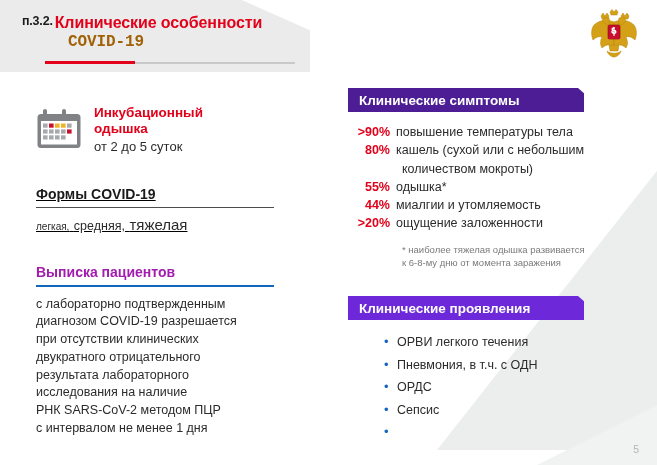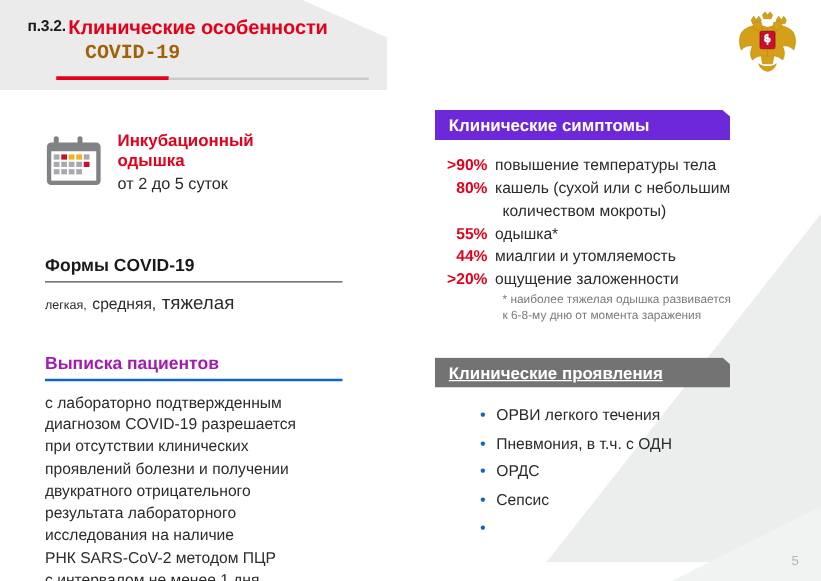--- a/index.html
+++ b/index.html
@@ -132,21 +132,21 @@
     font-weight: bold;
     color: #e2001a;
     line-height: 1.17;
   }
   .incub-sub {
     font-size: 13px;
     color: #2b2b2b;
     margin-top: 2px;
   }
 
-  .forms-block { margin-top: 50px; }
+  .forms-block { margin-top: 32px; text-decoration: underline; }
   .h-blk-title {
     font-size: 14px;
     font-weight: bold;
     color: #1a1a1a;
   }
   .h-blk-title.blue { color: #a21caf; }
   .rule-dark {
     height: 1.5px;
     background: #4d4d4d;
     margin-top: 5px;
@@ -190,22 +190,22 @@
     height: 24px;
     display: flex;
     align-items: center;
     padding-left: 11px;
     color: #ffffff;
     font-size: 13.5px;
     font-weight: bold;
     width: 236px;
     clip-path: polygon(0 0, calc(100% - 6px) 0, 100% 22%, 100% 100%, 0 100%);
   }
-  .banner.red { background: #6d28d9; }
-  .banner.blue { background: #737373; margin-top: 0; text-decoration: underline; }
+  .banner.red { background: #4c1d95; }
+  .banner.blue { background: #6d28d9; margin-top: 0; }
 
   .symptoms {
     margin-top: 11px;
   }
   .sym-row {
     display: flex;
     align-items: baseline;
     font-size: 12.5px;
     color: #2b2b2b;
     line-height: 1.46;
@@ -221,20 +221,21 @@
   .sym-label { white-space: nowrap; }
   .sym-cont {
     padding-left: 54px;
     font-size: 12.5px;
     color: #2b2b2b;
     line-height: 1.46;
     white-space: nowrap;
   }
 
   .footnote {
+    margin-top: 10px;
     padding-left: 54px;
     font-size: 9.5px;
     color: #7a7a7a;
     line-height: 1.45;
   }
   .footnote div { white-space: nowrap; }
 
   .manifest-block { margin-top: 26px; }
   .manifest-list {
     margin-top: 11px;
@@ -357,21 +358,20 @@
       </div>
     </div>
 
     <div class="discharge-block">
       <div class="h-blk-title blue">Выписка пациентов</div>
       <div class="rule-blue"></div>
       <div class="discharge-body">
         <div>с лабораторно подтвержденным</div>
         <div>диагнозом COVID-19 разрешается</div>
         <div>при отсутствии клинических</div>
-        <div>проявлений болезни и получении</div>
         <div>двукратного отрицательного</div>
         <div>результата лабораторного</div>
         <div>исследования на наличие</div>
         <div>РНК SARS-CoV-2 методом ПЦР</div>
         <div>с интервалом не менее 1 дня</div>
       </div>
     </div>
 
   </div>
 

